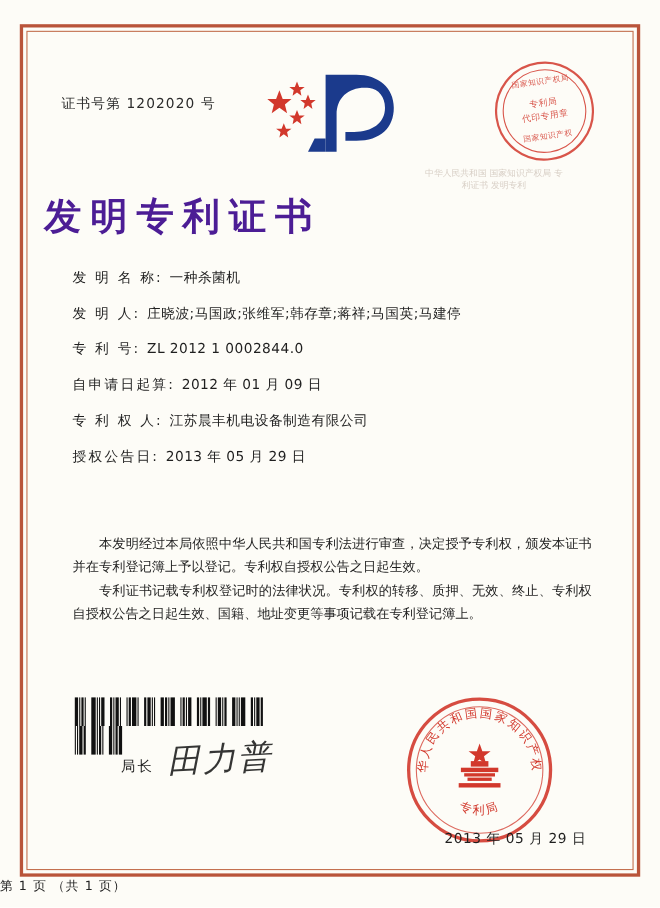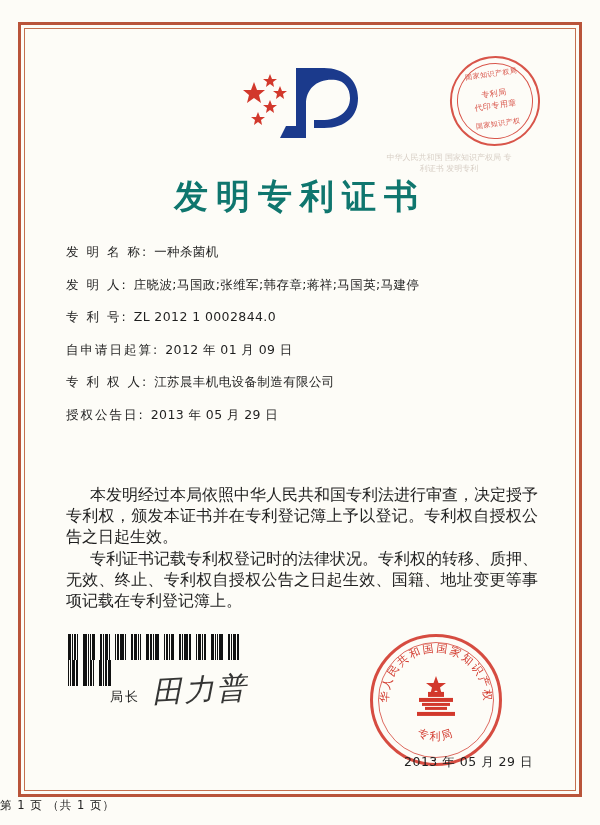--- a/index.html
+++ b/index.html
@@ -112,24 +112,23 @@
     color: #d8cfc6;
     text-align: center;
     font-family: "DejaVu Sans", sans-serif;
   }
 
   .title {
     position: absolute;
     left: 0;
     right: 0;
     top: 126px;
-    text-align: center;
     font-size: 34px;
     letter-spacing: 8px;
-    color: #0f766e;
+    color: #4c1d95;
     font-weight: bold;
     font-family: "DejaVu Serif", serif;
   }
 
   .fields {
     position: absolute;
     left: 26px;
     right: 20px;
     top: 196px;
   }
@@ -148,21 +147,21 @@
   .field-value {
     margin-left: 6px;
     letter-spacing: 0.4px;
   }
 
   .paragraphs {
     position: absolute;
     left: 26px;
     right: 22px;
     top: 436px;
-    font-size: 16px;
+    font-size: 12px;
     line-height: 21px;
     color: #1f1f1f;
     font-family: "DejaVu Sans", sans-serif;
     text-align: justify;
   }
   .paragraphs p {
     margin: 0 0 1px 0;
     text-indent: 24px;
   }
 
@@ -273,20 +272,21 @@
 </head>
 <body>
 
 <div class="page">
 
   <div class="border-outer"></div>
   <div class="border-inner"></div>
 
   <div class="content">
 
+    <div class="cert-no">证书号第 1202020 号</div>
 
     <div class="logo">
       <svg viewBox="0 0 120 78" width="120" height="78" xmlns="http://www.w3.org/2000/svg">
         <path d="M56 4 L56 74 L66 74 L66 40 C66 24 78 14 96 16 C104 17 110 24 110 34 C110 48 98 56 82 56 L74 56 L74 64 L84 64 C106 64 118 52 118 34 C118 16 104 4 84 4 Z" fill="#1b3a8c"></path>
         <path d="M30 8 L44 8 L36 26 L50 26 L22 70 L30 40 L16 40 Z" fill="#1b3a8c" opacity="0.0"></path>
         <polygon points="14,18 17,26 25,26 19,31 21,39 14,34 7,39 9,31 3,26 11,26" fill="#d2382c"></polygon>
         <polygon points="30,10 32,15 37,15 33,18 34,23 30,20 26,23 27,18 23,15 28,15" fill="#d2382c"></polygon>
         <polygon points="40,22 42,27 47,27 43,30 44,35 40,32 36,35 37,30 33,27 38,27" fill="#d2382c"></polygon>
         <polygon points="30,36 32,41 37,41 33,44 34,49 30,46 26,49 27,44 23,41 28,41" fill="#d2382c"></polygon>
         <polygon points="18,48 20,53 25,53 21,56 22,61 18,58 14,61 15,56 11,53 16,53" fill="#d2382c"></polygon>

